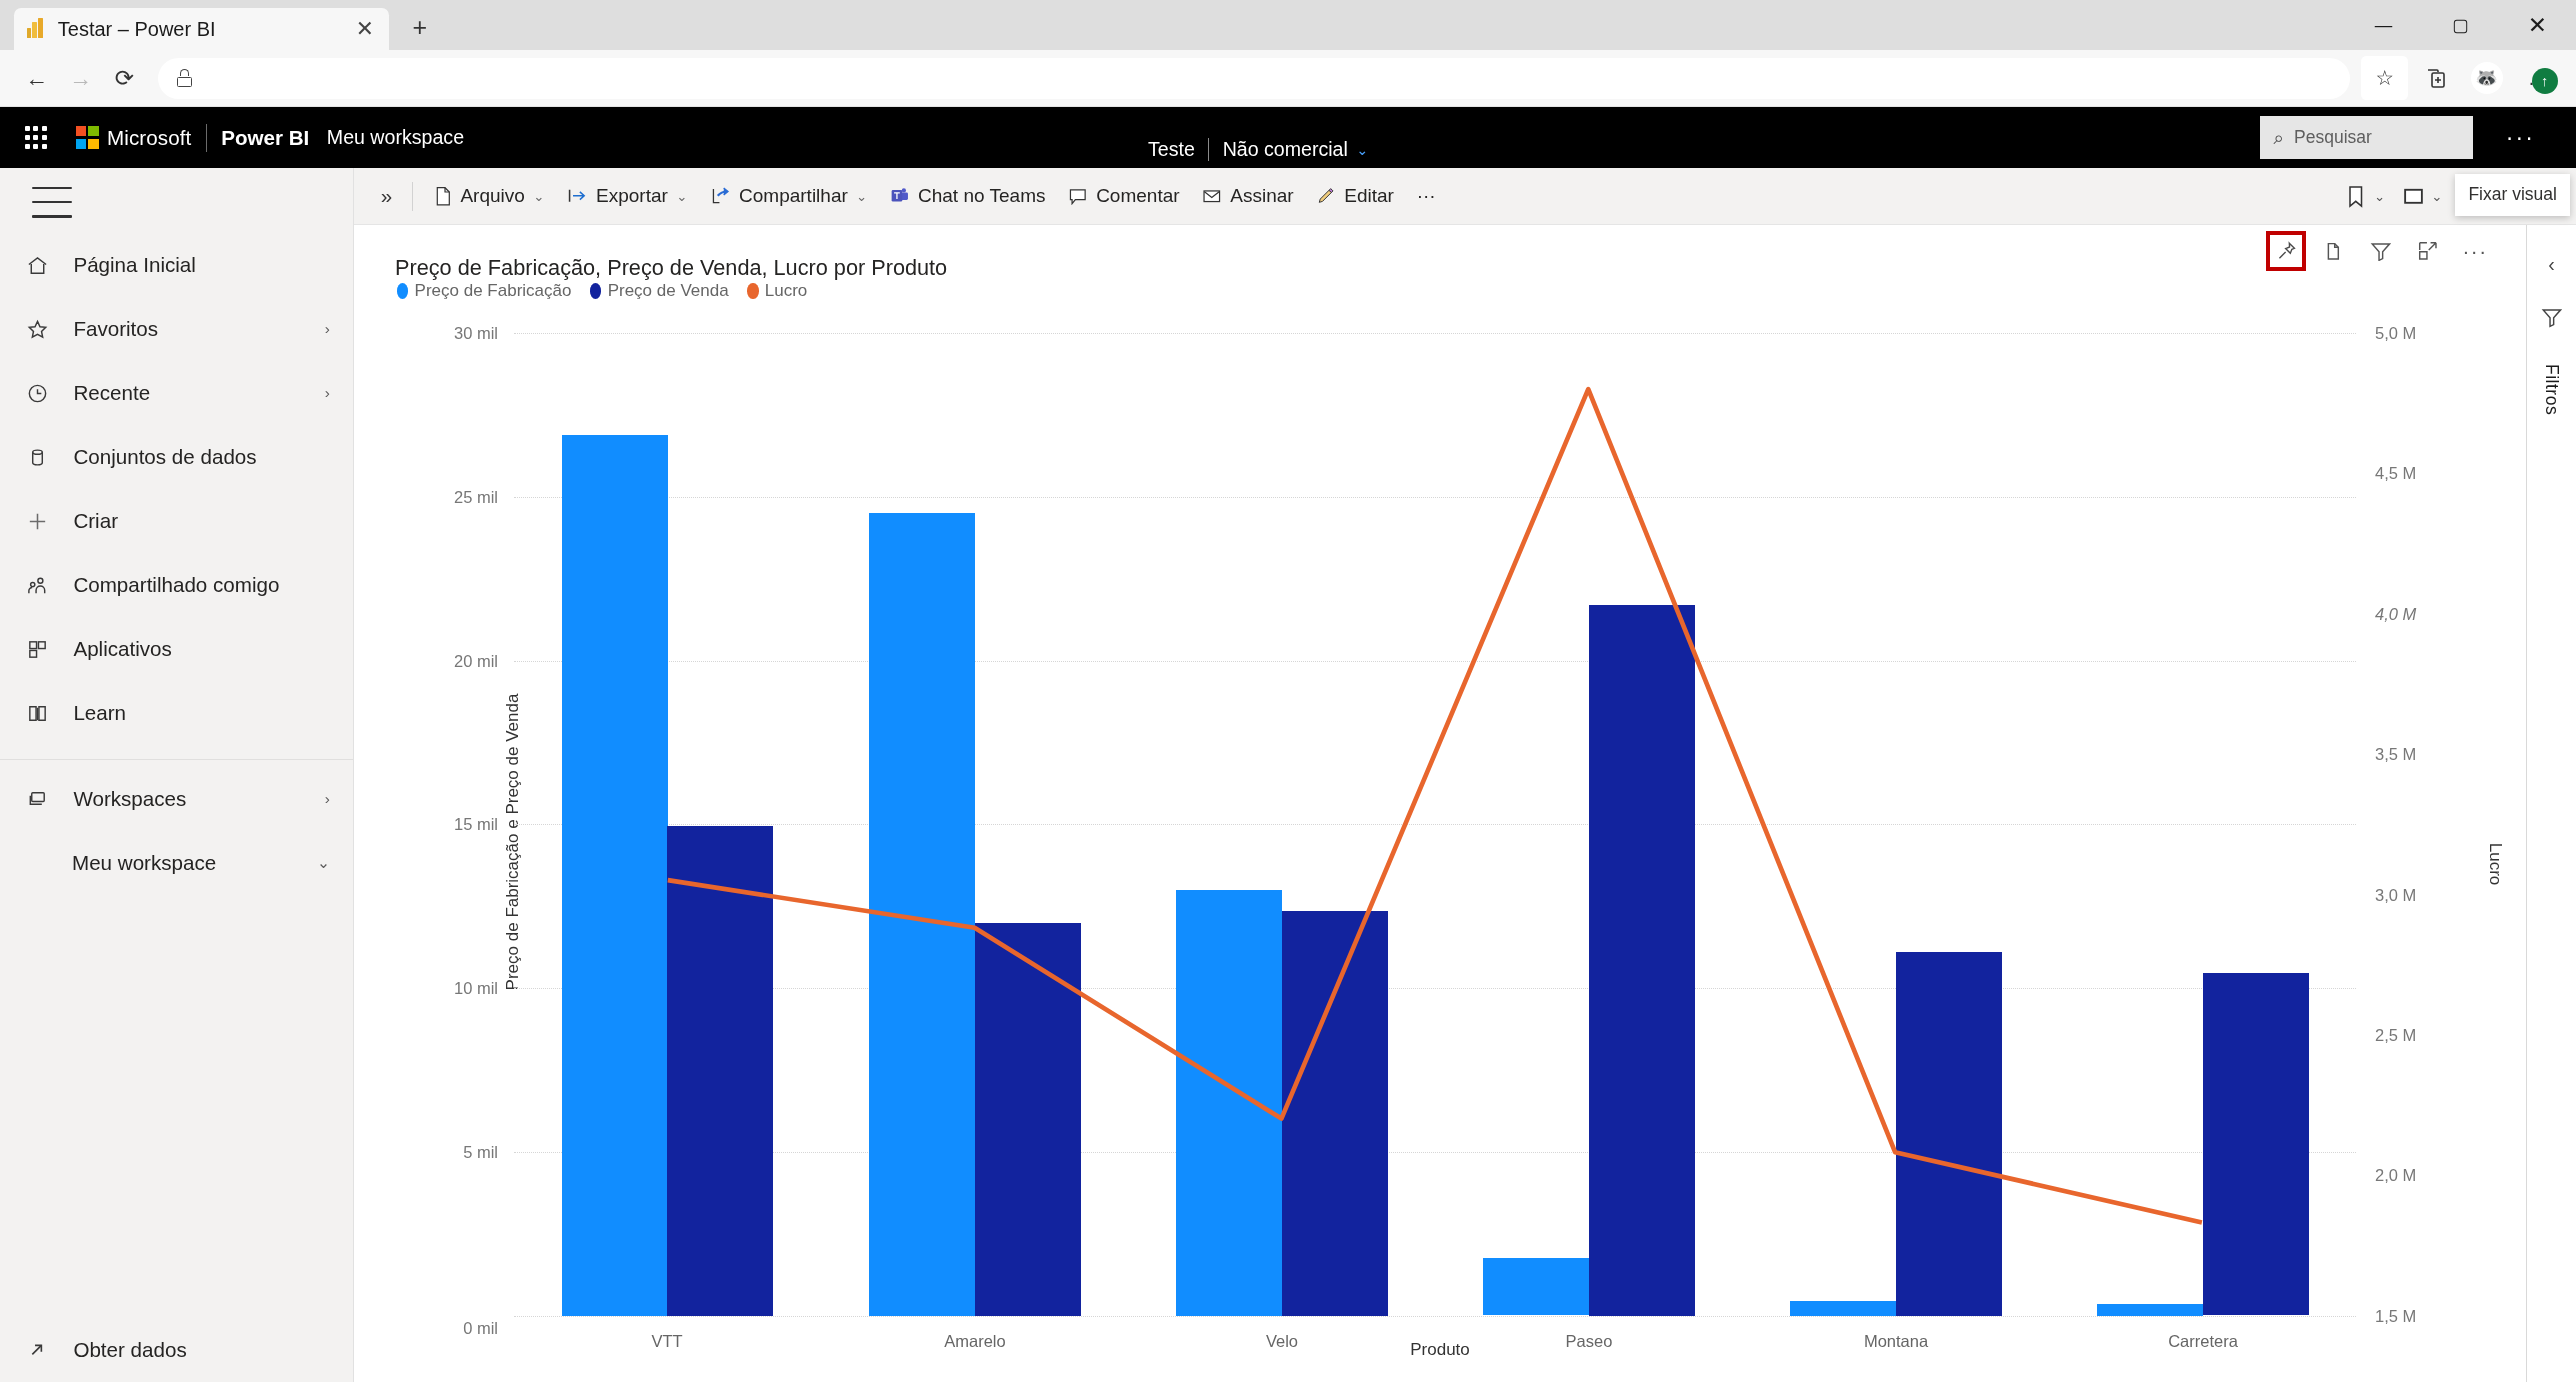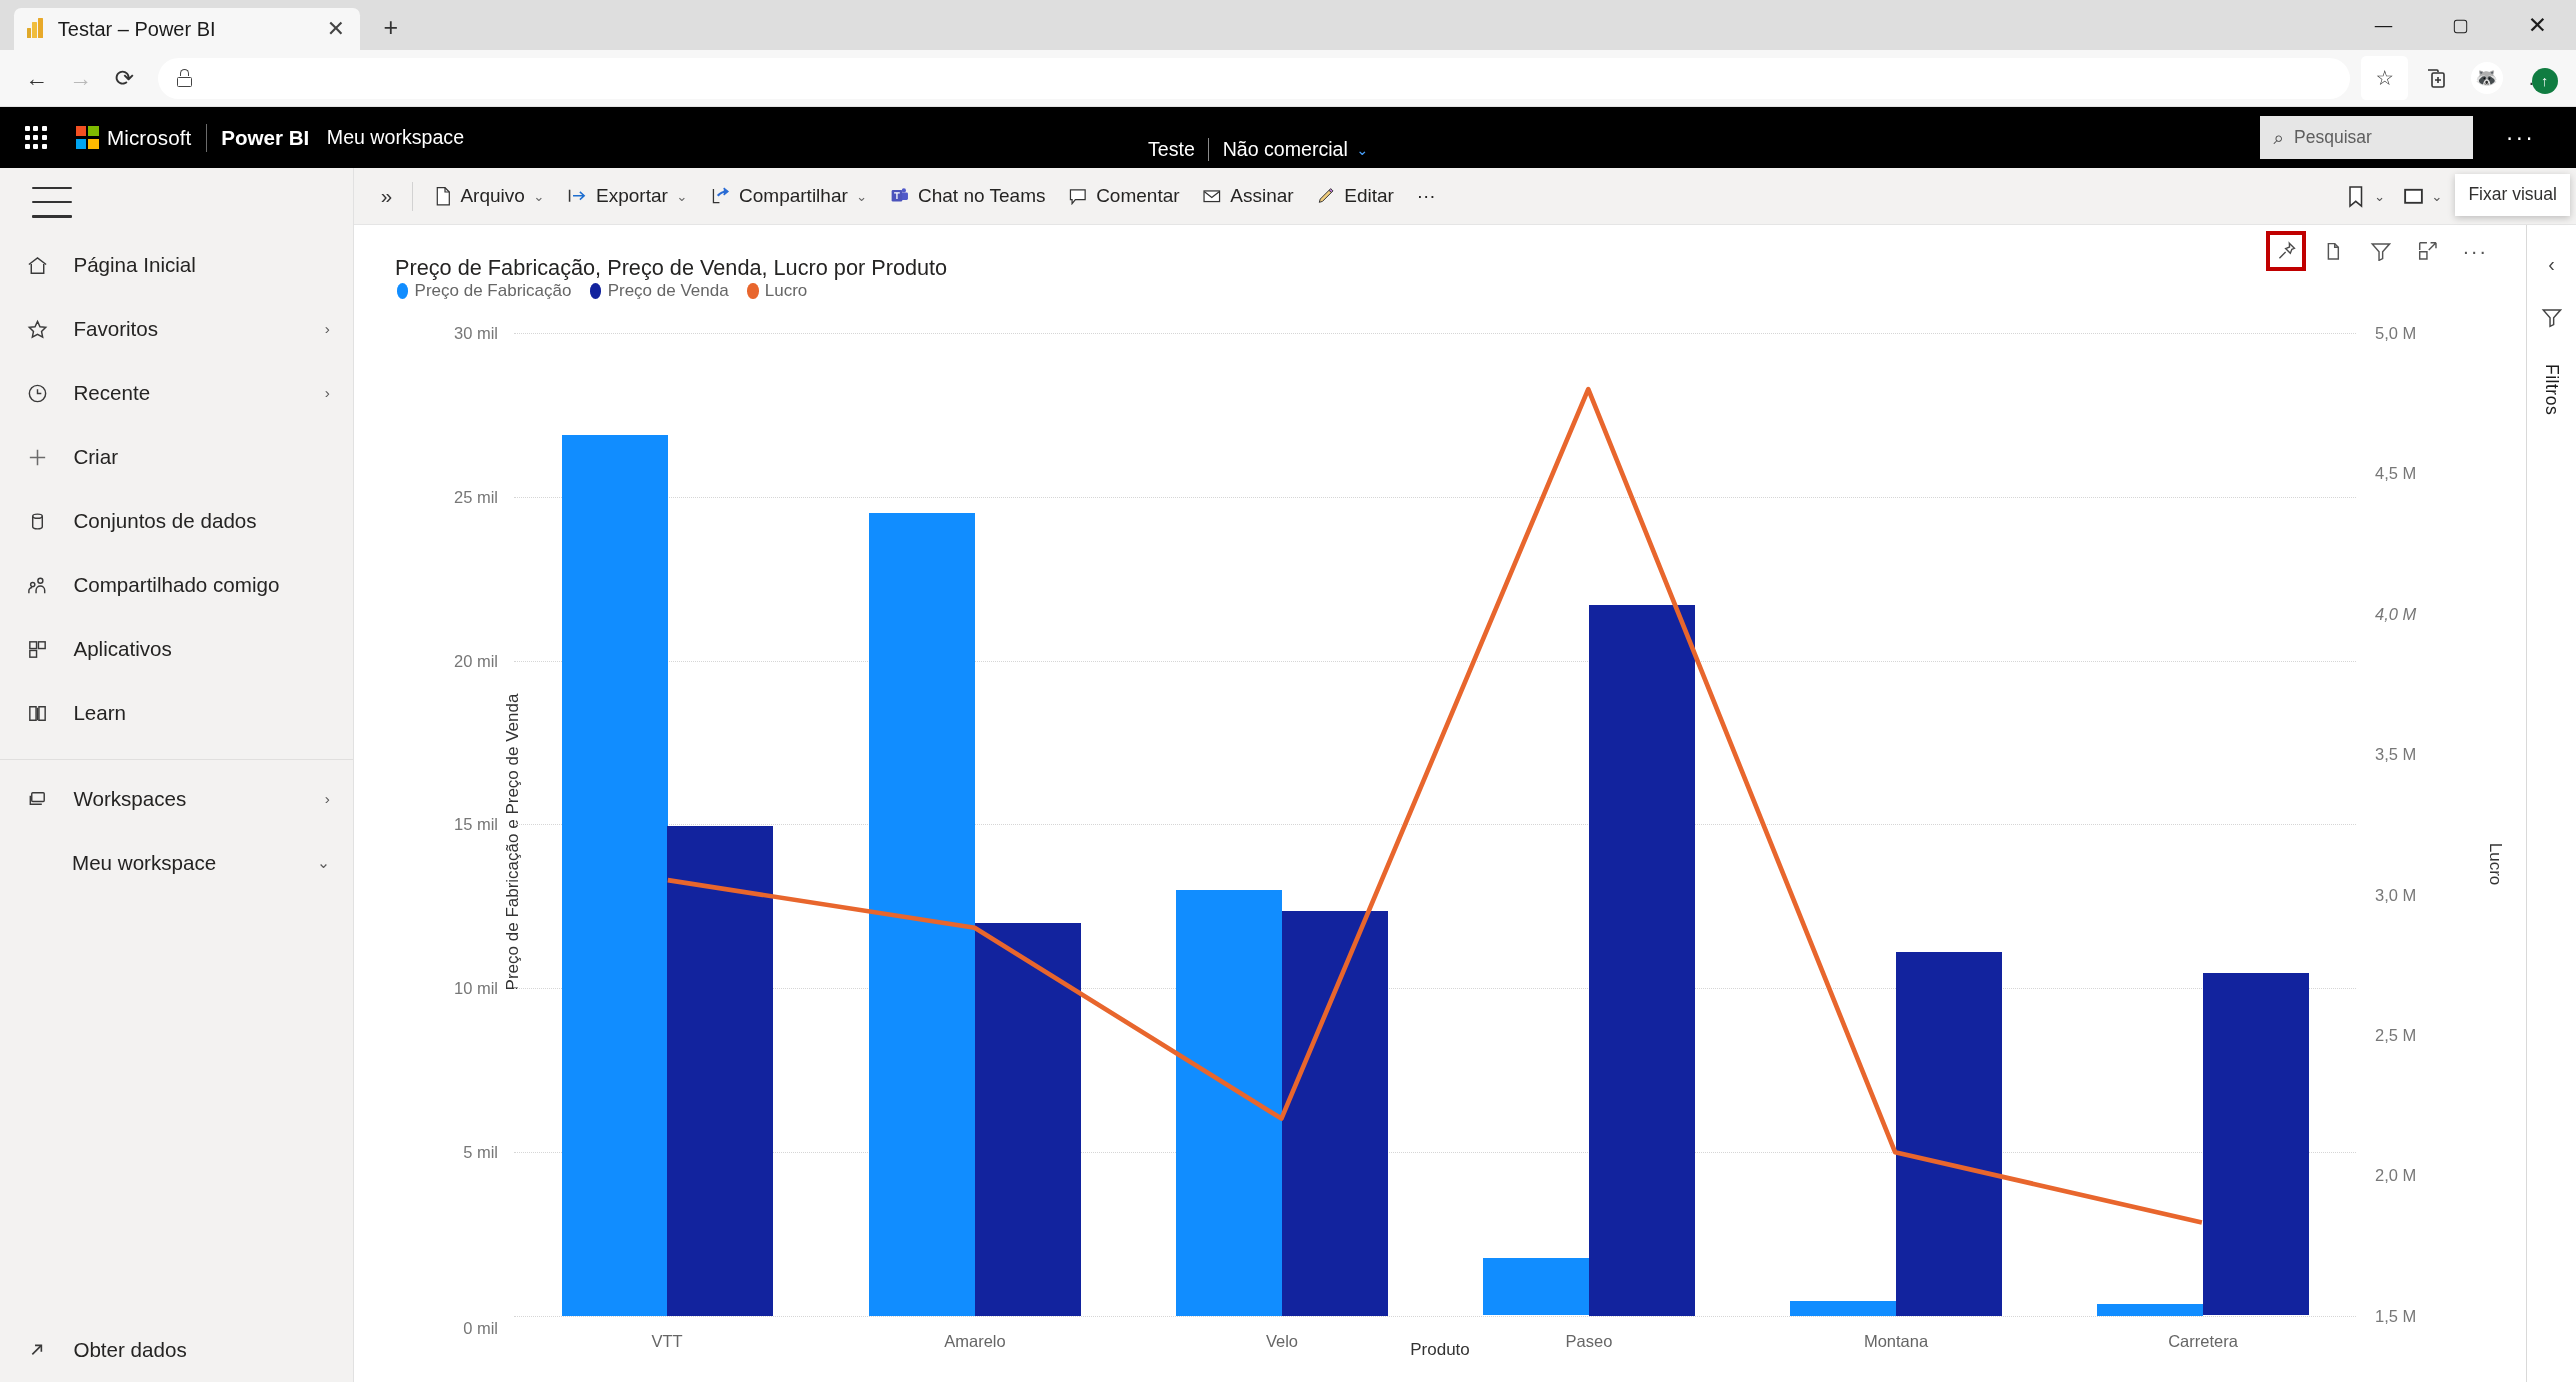--- a/index.html
+++ b/index.html
@@ -5,21 +5,21 @@
   * { box-sizing: border-box; margin:0; padding:0; }
   html,body { width:2576px; height:1382px; overflow:hidden;
     font-family:"Liberation Sans", sans-serif; background:#fff; }
 
   
   .browser-tabbar{
     height:50px; background:#dedede; display:flex; align-items:flex-end;
     position:relative;
   }
   .tab{
-    margin-left:14.4px; width:346px; height:42px; background:#f7f7f7;
+    margin-left:14.4px; width:375px; height:42px; background:#f7f7f7;
     border-radius:7.2px 7.2px 0 0; display:flex; align-items:center;
     padding:0 11.4px; position:relative;
   }
   .tab-favicon{ width:21.7px; height:21.7px; position:relative; flex:0 0 auto; }
   .tab-favicon i{ position:absolute; bottom:2.1px; display:block; border-radius:0.5px; }
   .tab-favicon i:nth-child(1){ left:1px;  width:4.6px;  height:9.3px; background:#e0a92a;}
   .tab-favicon i:nth-child(2){ left:6.7px; width:4.6px;  height:15.5px; background:#f0bd3e;}
   .tab-favicon i:nth-child(3){ left:12.4px; width:4.6px;  height:19.6px; background:#e8a92a;}
   .tab-title{ margin-left:10.3px; font-size:20px; color:#1b1b1b; white-space:nowrap;
      overflow:hidden; text-overflow:ellipsis; flex:1 1 auto; }
@@ -283,35 +283,35 @@
           <circle cx="12" cy="12" r="8.5"></circle>
             <path d="M12 7.5V12h4"></path>
           </svg>
       </span>
       <span class="ni-label">Recente</span>
       <span class="ni-chev">›</span>
     </div>
 
     <div class="nav-item">
       <span class="ni-ico">
+        <svg width="23" height="23" viewBox="0 0 24 24" fill="none" stroke="#3a3a3a" stroke-width="1.5">
+          <ellipse cx="12" cy="6.5" rx="5" ry="2.2"></ellipse>
+            <path d="M7 6.5v11c0 1.2 2.2 2.2 5 2.2s5-1 5-2.2v-11"></path>
+          </svg>
+      </span>
+      <span class="ni-label">Conjuntos de dados</span>
+    </div>
+
+    <div class="nav-item">
+      <span class="ni-ico">
         <svg width="23" height="23" viewBox="0 0 24 24" fill="none" stroke="#6b6b6b" stroke-width="1.6">
           <path d="M12 4v16M4 12h16"></path>
           </svg>
       </span>
       <span class="ni-label">Criar</span>
-    </div>
-
-    <div class="nav-item">
-      <span class="ni-ico">
-        <svg width="23" height="23" viewBox="0 0 24 24" fill="none" stroke="#3a3a3a" stroke-width="1.5">
-          <ellipse cx="12" cy="6.5" rx="5" ry="2.2"></ellipse>
-            <path d="M7 6.5v11c0 1.2 2.2 2.2 5 2.2s5-1 5-2.2v-11"></path>
-          </svg>
-      </span>
-      <span class="ni-label">Conjuntos de dados</span>
     </div>
 
     <div class="nav-item">
       <span class="ni-ico">
         <svg width="23" height="23" viewBox="0 0 24 24" fill="none" stroke="#3a3a3a" stroke-width="1.5">
           <circle cx="15" cy="7" r="2.6"></circle>
             <path d="M10.5 20v-3a4.5 4.5 0 0 1 9 0v3"></path>
           <circle cx="7" cy="11" r="2.2"></circle>
             <path d="M3 20v-2.5A3.5 3.5 0 0 1 6.5 14"></path>
           </svg>

